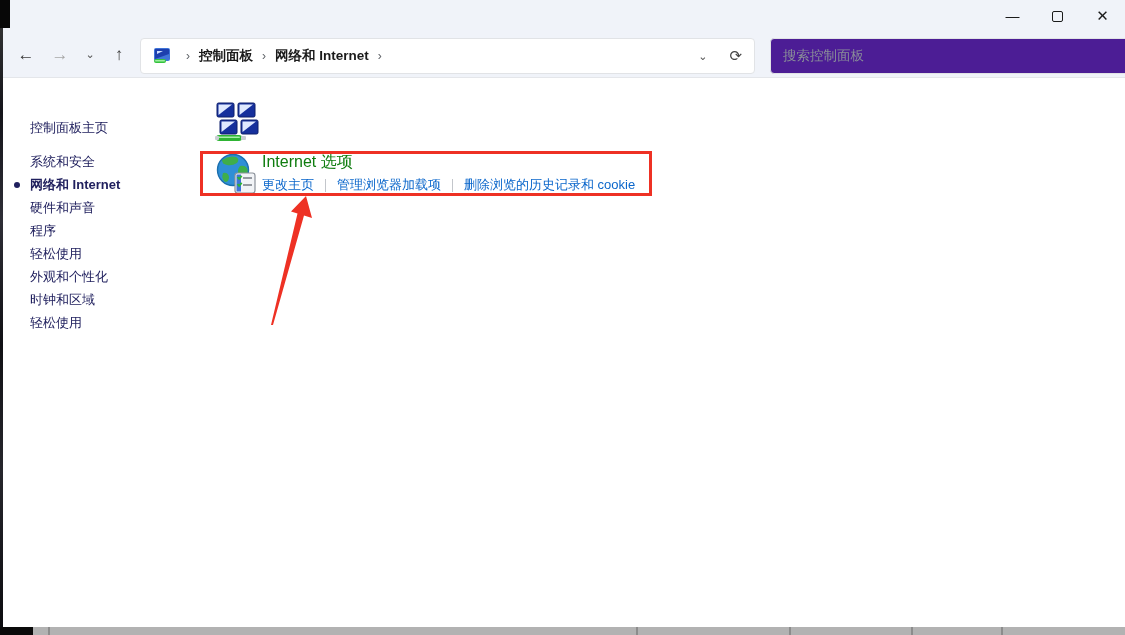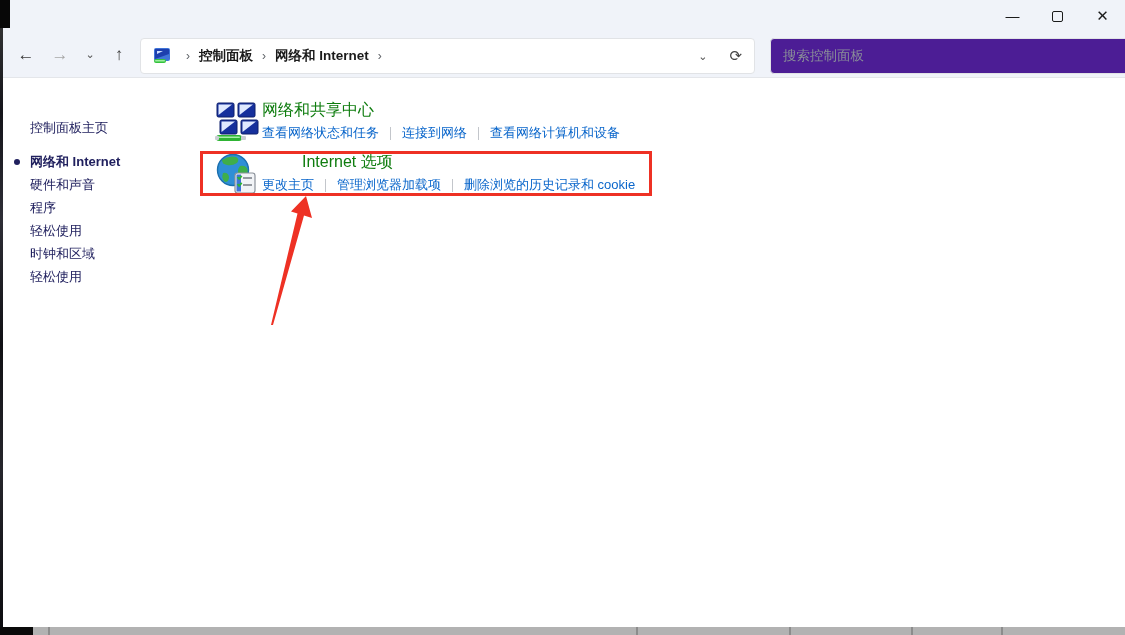--- a/index.html
+++ b/index.html
@@ -118,24 +118,26 @@
   <div class="searchbox">
     <span class="search-ph">搜索控制面板</span>
     <svg class="mag" viewBox="0 0 14 14">
       <circle cx="6" cy="6" r="4.4" fill="none" stroke="#6b7078" stroke-width="1.3"></circle>
       <line x1="9.3" y1="9.3" x2="13" y2="13" stroke="#6b7078" stroke-width="1.3" stroke-linecap="round"></line>
     </svg>
   </div>
 
   <div class="sidebar">
     <div class="side-home">控制面板主页</div>
+    <div class="side-item">系统和安全</div>
     <div class="side-item sel">网络和 Internet</div>
     <div class="side-item">硬件和声音</div>
     <div class="side-item">程序</div>
     <div class="side-item">轻松使用</div>
+    <div class="side-item">外观和个性化</div>
     <div class="side-item">时钟和区域</div>
     <div class="side-item">轻松使用</div>
   </div>
 
   <div class="cat" style="top:100px;">
     <svg class="cat-icon" width="44" height="42" viewBox="0 0 44 42">
       <g>
         <rect x="2" y="2" width="17" height="14" rx="1.5" fill="#16309c" stroke="#0d1f6b" stroke-width="1"></rect>
         <path d="M3.5 3.5 L17 3.5 L3.5 14 Z" fill="#dfe9ff"></path>
         <rect x="23" y="2" width="17" height="14" rx="1.5" fill="#16309c" stroke="#0d1f6b" stroke-width="1"></rect>
@@ -143,48 +145,38 @@
         <rect x="5" y="19" width="17" height="14" rx="1.5" fill="#16309c" stroke="#0d1f6b" stroke-width="1"></rect>
         <path d="M6.5 20.5 L20 20.5 L6.5 31 Z" fill="#dfe9ff"></path>
         <rect x="26" y="19" width="17" height="14" rx="1.5" fill="#16309c" stroke="#0d1f6b" stroke-width="1"></rect>
         <path d="M27.5 20.5 L41 20.5 L27.5 31 Z" fill="#dfe9ff"></path>
         <rect x="1" y="34" width="26" height="6" rx="3" fill="#2eb434"></rect>
         <rect x="3" y="35.5" width="22" height="1.6" rx="0.8" fill="#a7f0a9"></rect>
         <rect x="26" y="35" width="5" height="4" rx="1" fill="#c9cdd4"></rect>
         <rect x="0" y="35" width="4" height="4" rx="1" fill="#c9cdd4"></rect>
       </g>
     </svg>
-    <div class="cat-body">
-      <div class="cat-title">网络和共享中心</div>
-      <div class="cat-links">
-        <span class="cat-link">查看网络状态和任务</span>
-        <span class="vsep"></span>
-        <span class="cat-link">连接到网络</span>
-        <span class="vsep"></span>
-        <span class="cat-link">查看网络计算机和设备</span>
-      </div>
-    </div>
   </div>
 
   <div class="cat" style="top:150px;">
     <svg class="cat-icon" width="42" height="42" viewBox="0 0 42 42" style="top:3px;">
       <circle cx="18" cy="17" r="15.5" fill="#2f8fd6"></circle>
       <path d="M7 7 Q14 2 21 4 Q25 6 22 10 Q17 13 12 12 Q7 11 7 7 Z" fill="#3fae4a"></path>
       <path d="M25 13 Q32 12 33 18 Q33 24 27 25 Q22 24 23 19 Q23 15 25 13 Z" fill="#3fae4a"></path>
       <path d="M8 20 Q13 19 14 24 Q14 29 10 29 Q6 26 8 20 Z" fill="#3fae4a"></path>
       <circle cx="18" cy="17" r="15.5" fill="none" stroke="#1b6fae" stroke-width="1.4"></circle>
       <rect x="20" y="20" width="20" height="20" rx="2.5" fill="#f2f4f7" stroke="#8b919a" stroke-width="1.2"></rect>
       <rect x="21.5" y="21.5" width="4.5" height="17" fill="#3f74d8"></rect>
       <path d="M22.5 24 l1.6 1.8 l2.6 -3" stroke="#2eb434" stroke-width="1.8" fill="none"></path>
       <path d="M22.5 31 l1.6 1.8 l2.6 -3" stroke="#2eb434" stroke-width="1.8" fill="none"></path>
       <line x1="28" y1="25" x2="37" y2="25" stroke="#7d828a" stroke-width="1.6"></line>
       <line x1="28" y1="32" x2="37" y2="32" stroke="#7d828a" stroke-width="1.6"></line>
     </svg>
     <div class="cat-body">
-      <div class="cat-title" style="margin-top:2px;margin-left:40px;">Internet 选项</div>
+      <div class="cat-title" style="margin-top:2px;">Internet 选项</div>
       <div class="cat-links">
         <span class="cat-link">更改主页</span>
         <span class="vsep"></span>
         <span class="cat-link">管理浏览器加载项</span>
         <span class="vsep"></span>
         <span class="cat-link">删除浏览的历史记录和 cookie</span>
       </div>
     </div>
   </div>
 

